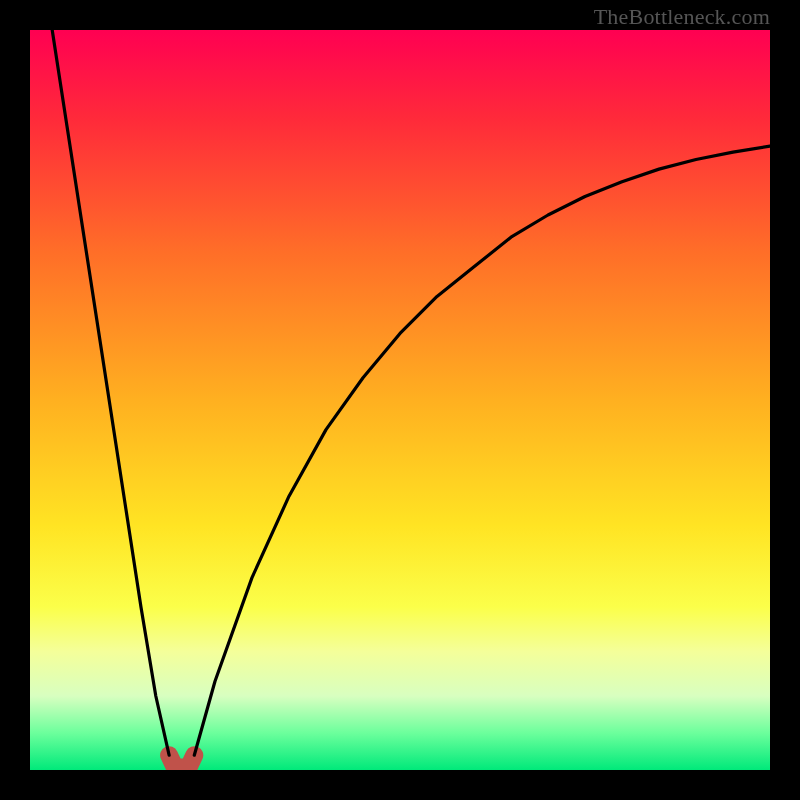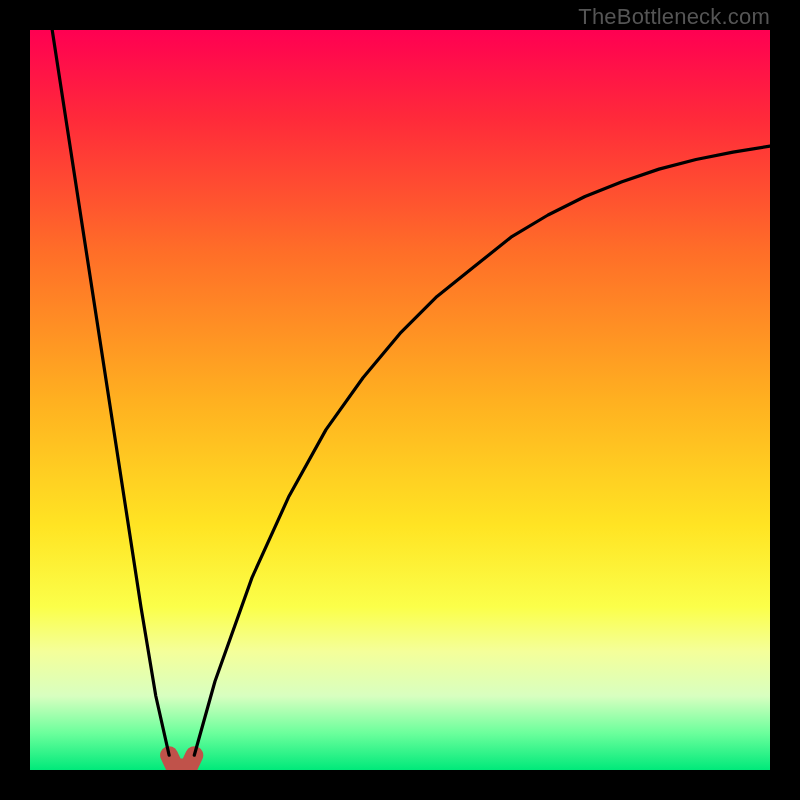--- a/index.html
+++ b/index.html
@@ -26,20 +26,21 @@
     overflow: hidden;
   }
   #watermark {
     position: absolute;
     top: 4px;
     right: 30px;
     color: #555;
     font-size: 22px;
     letter-spacing: 0.2px;
     font-weight: 400;
+    font-family: Liberation Serif, serif;
   }
 </style>
 </head>
 <body>
 
 <div id="frame">
   <div id="watermark">TheBottleneck.com</div>
   <div id="plot">
     <svg id="svg" width="740" height="740" viewBox="0 0 740 740">
         <defs>

